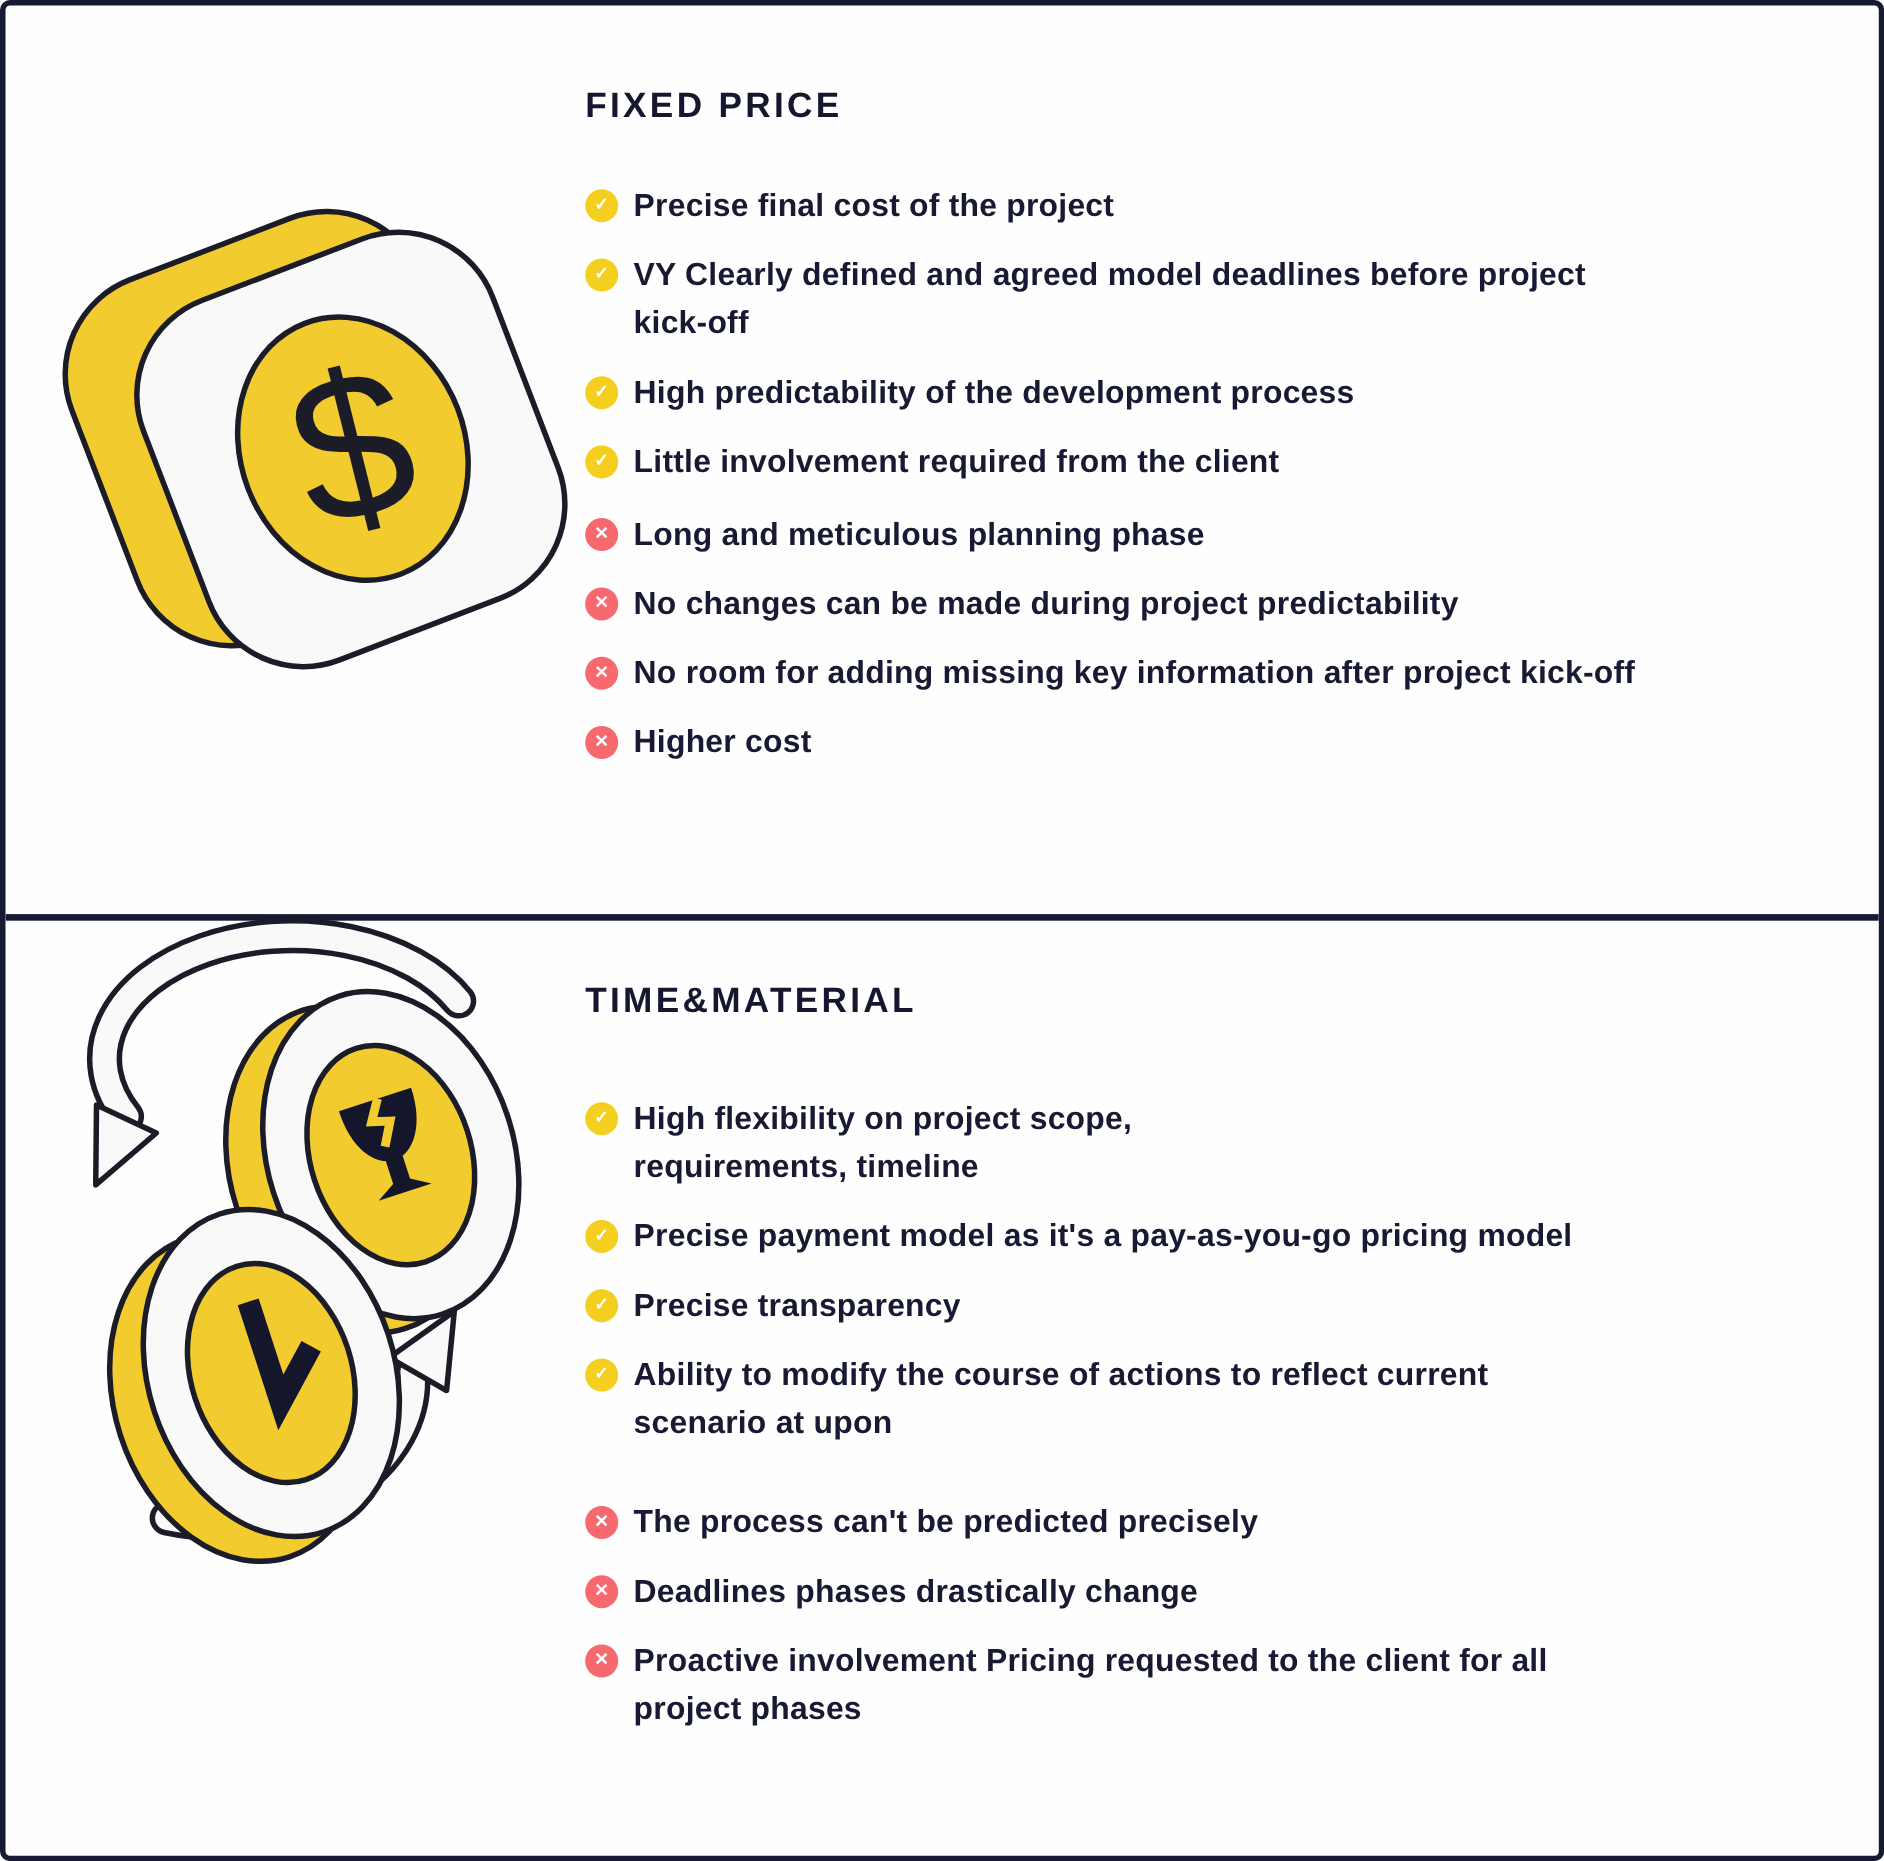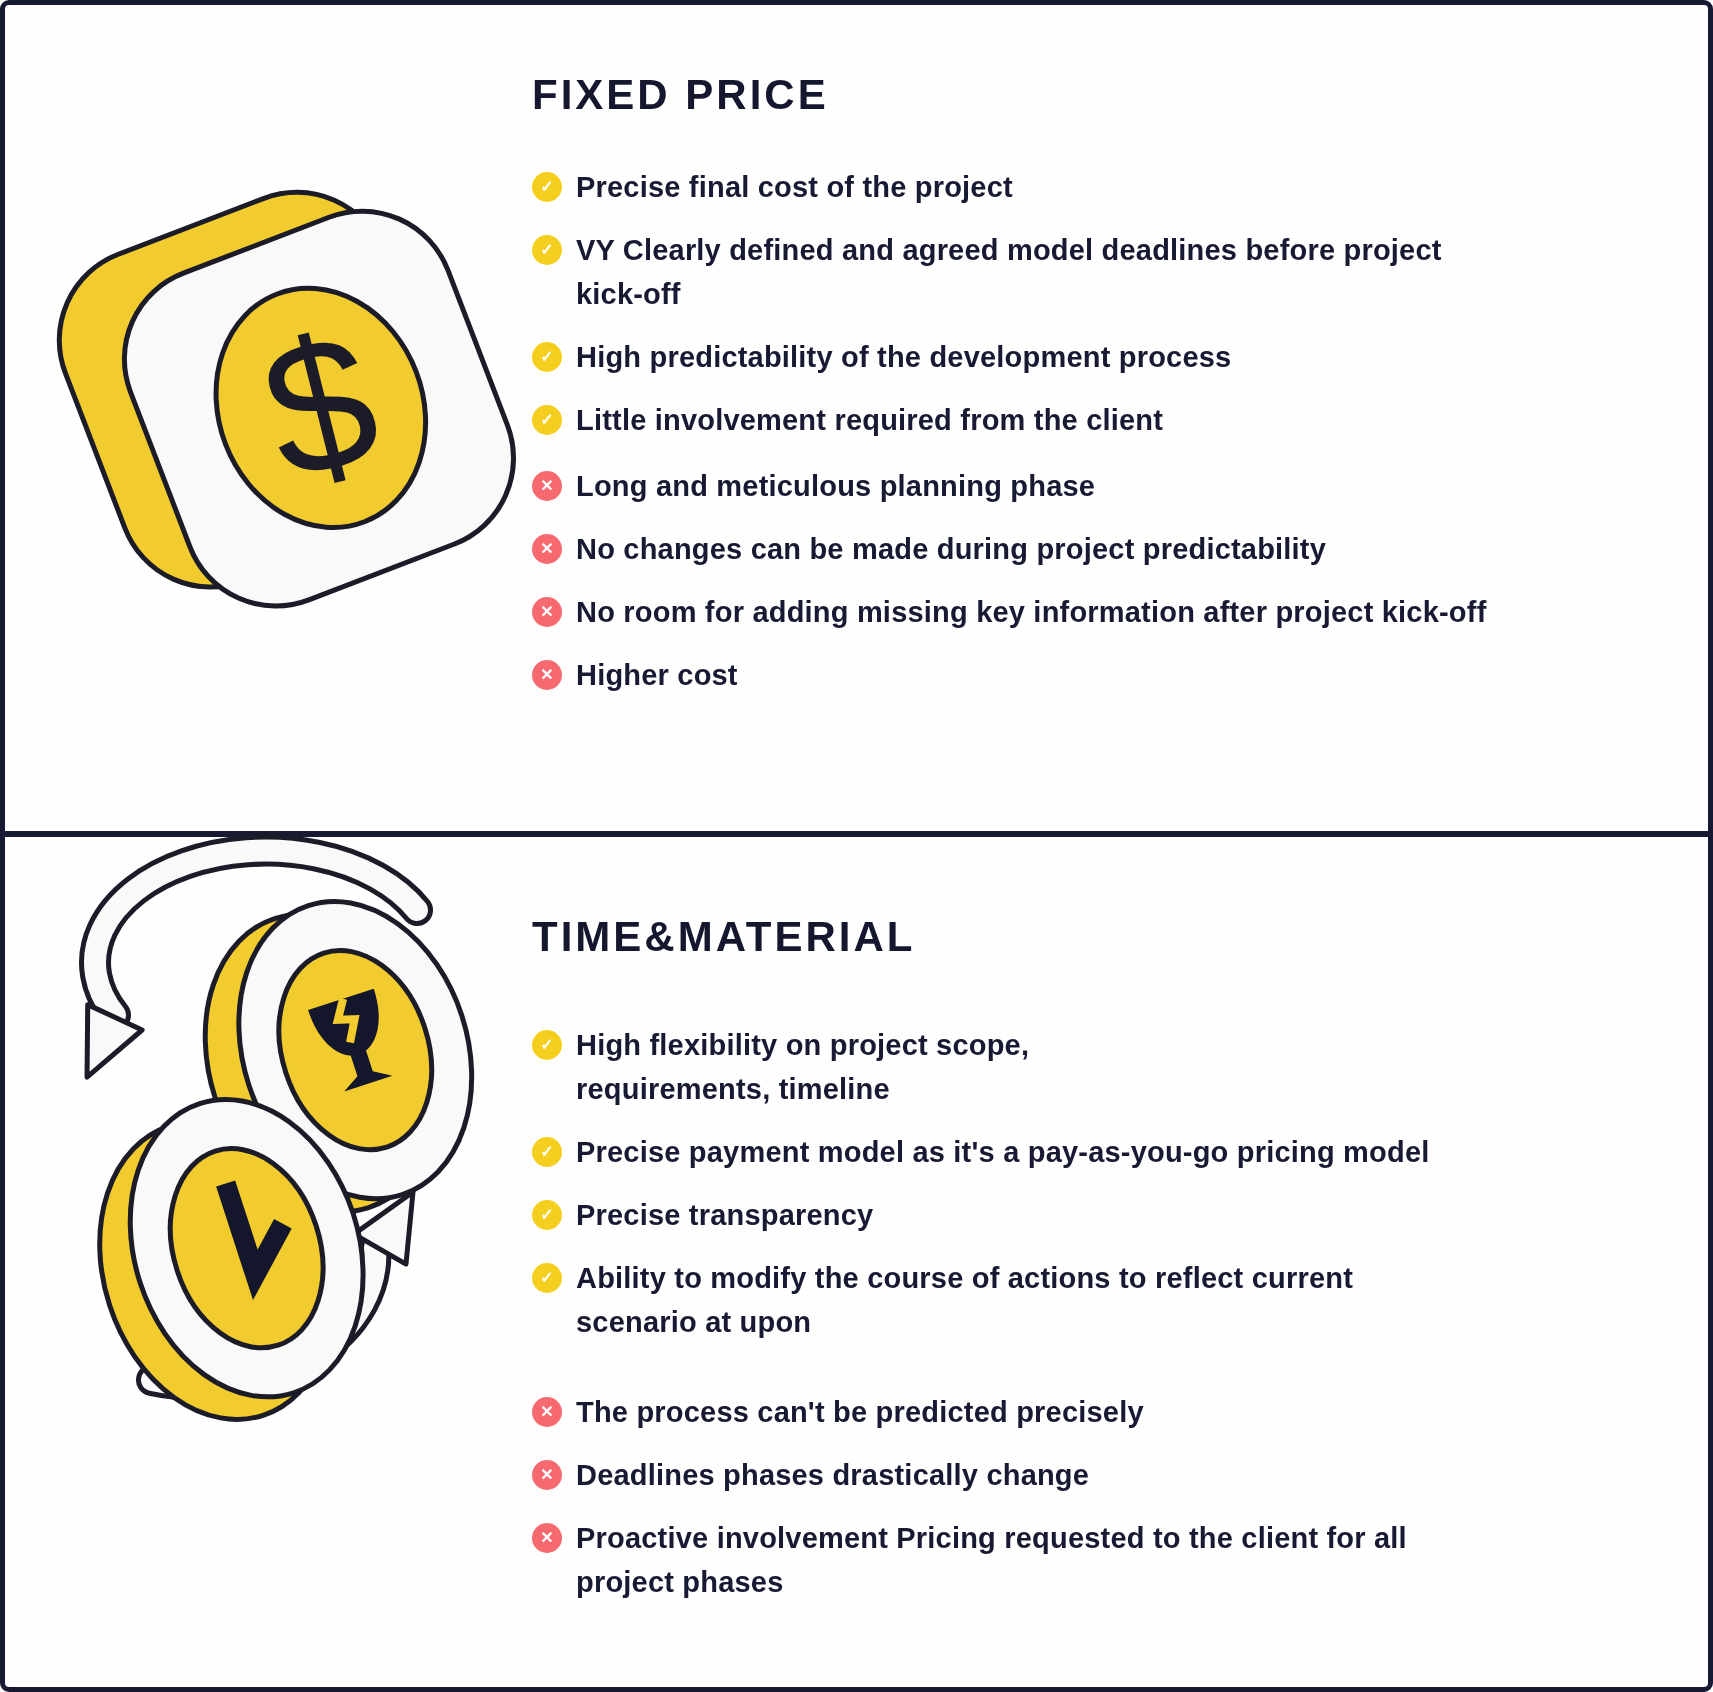--- a/index.html
+++ b/index.html
@@ -15,23 +15,23 @@
   }
   .section{position:relative;box-sizing:border-box;}
   .s1{height:832px;border-bottom:6px solid #181a33;}
   .s2{height:845px;}
   .illus{position:absolute;}
   .s1 .illus{left:58px;top:110px;width:470px;height:585px;}
   .s2 .illus{left:52px;top:28px;width:445px;height:540px;}
   svg{overflow:visible;display:block;}
   .content{margin-left:527px;padding-right:40px;}
   .s1 .content{padding-top:70px;}
-  .s2 .content{padding-top:80px;}
+  .s2 .content{padding-top:52px;}
   h2.title{
-    margin:0;font-size:42px;line-height:40px;font-weight:800;
+    margin:0;font-size:32px;line-height:40px;font-weight:800;
     letter-spacing:3px;color:#15172e;
   }
   ul.list{list-style:none;margin:0;padding:0;}
   .s1 .pros{margin-top:50px;}
   .s2 .pros{margin-top:66px;}
   .s1 .cons{margin-top:22px;}
   .s2 .cons{margin-top:46px;}
   li.item{display:flex;align-items:flex-start;margin-bottom:19px;}
   li.item:last-child{margin-bottom:0;}
   .bullet{

